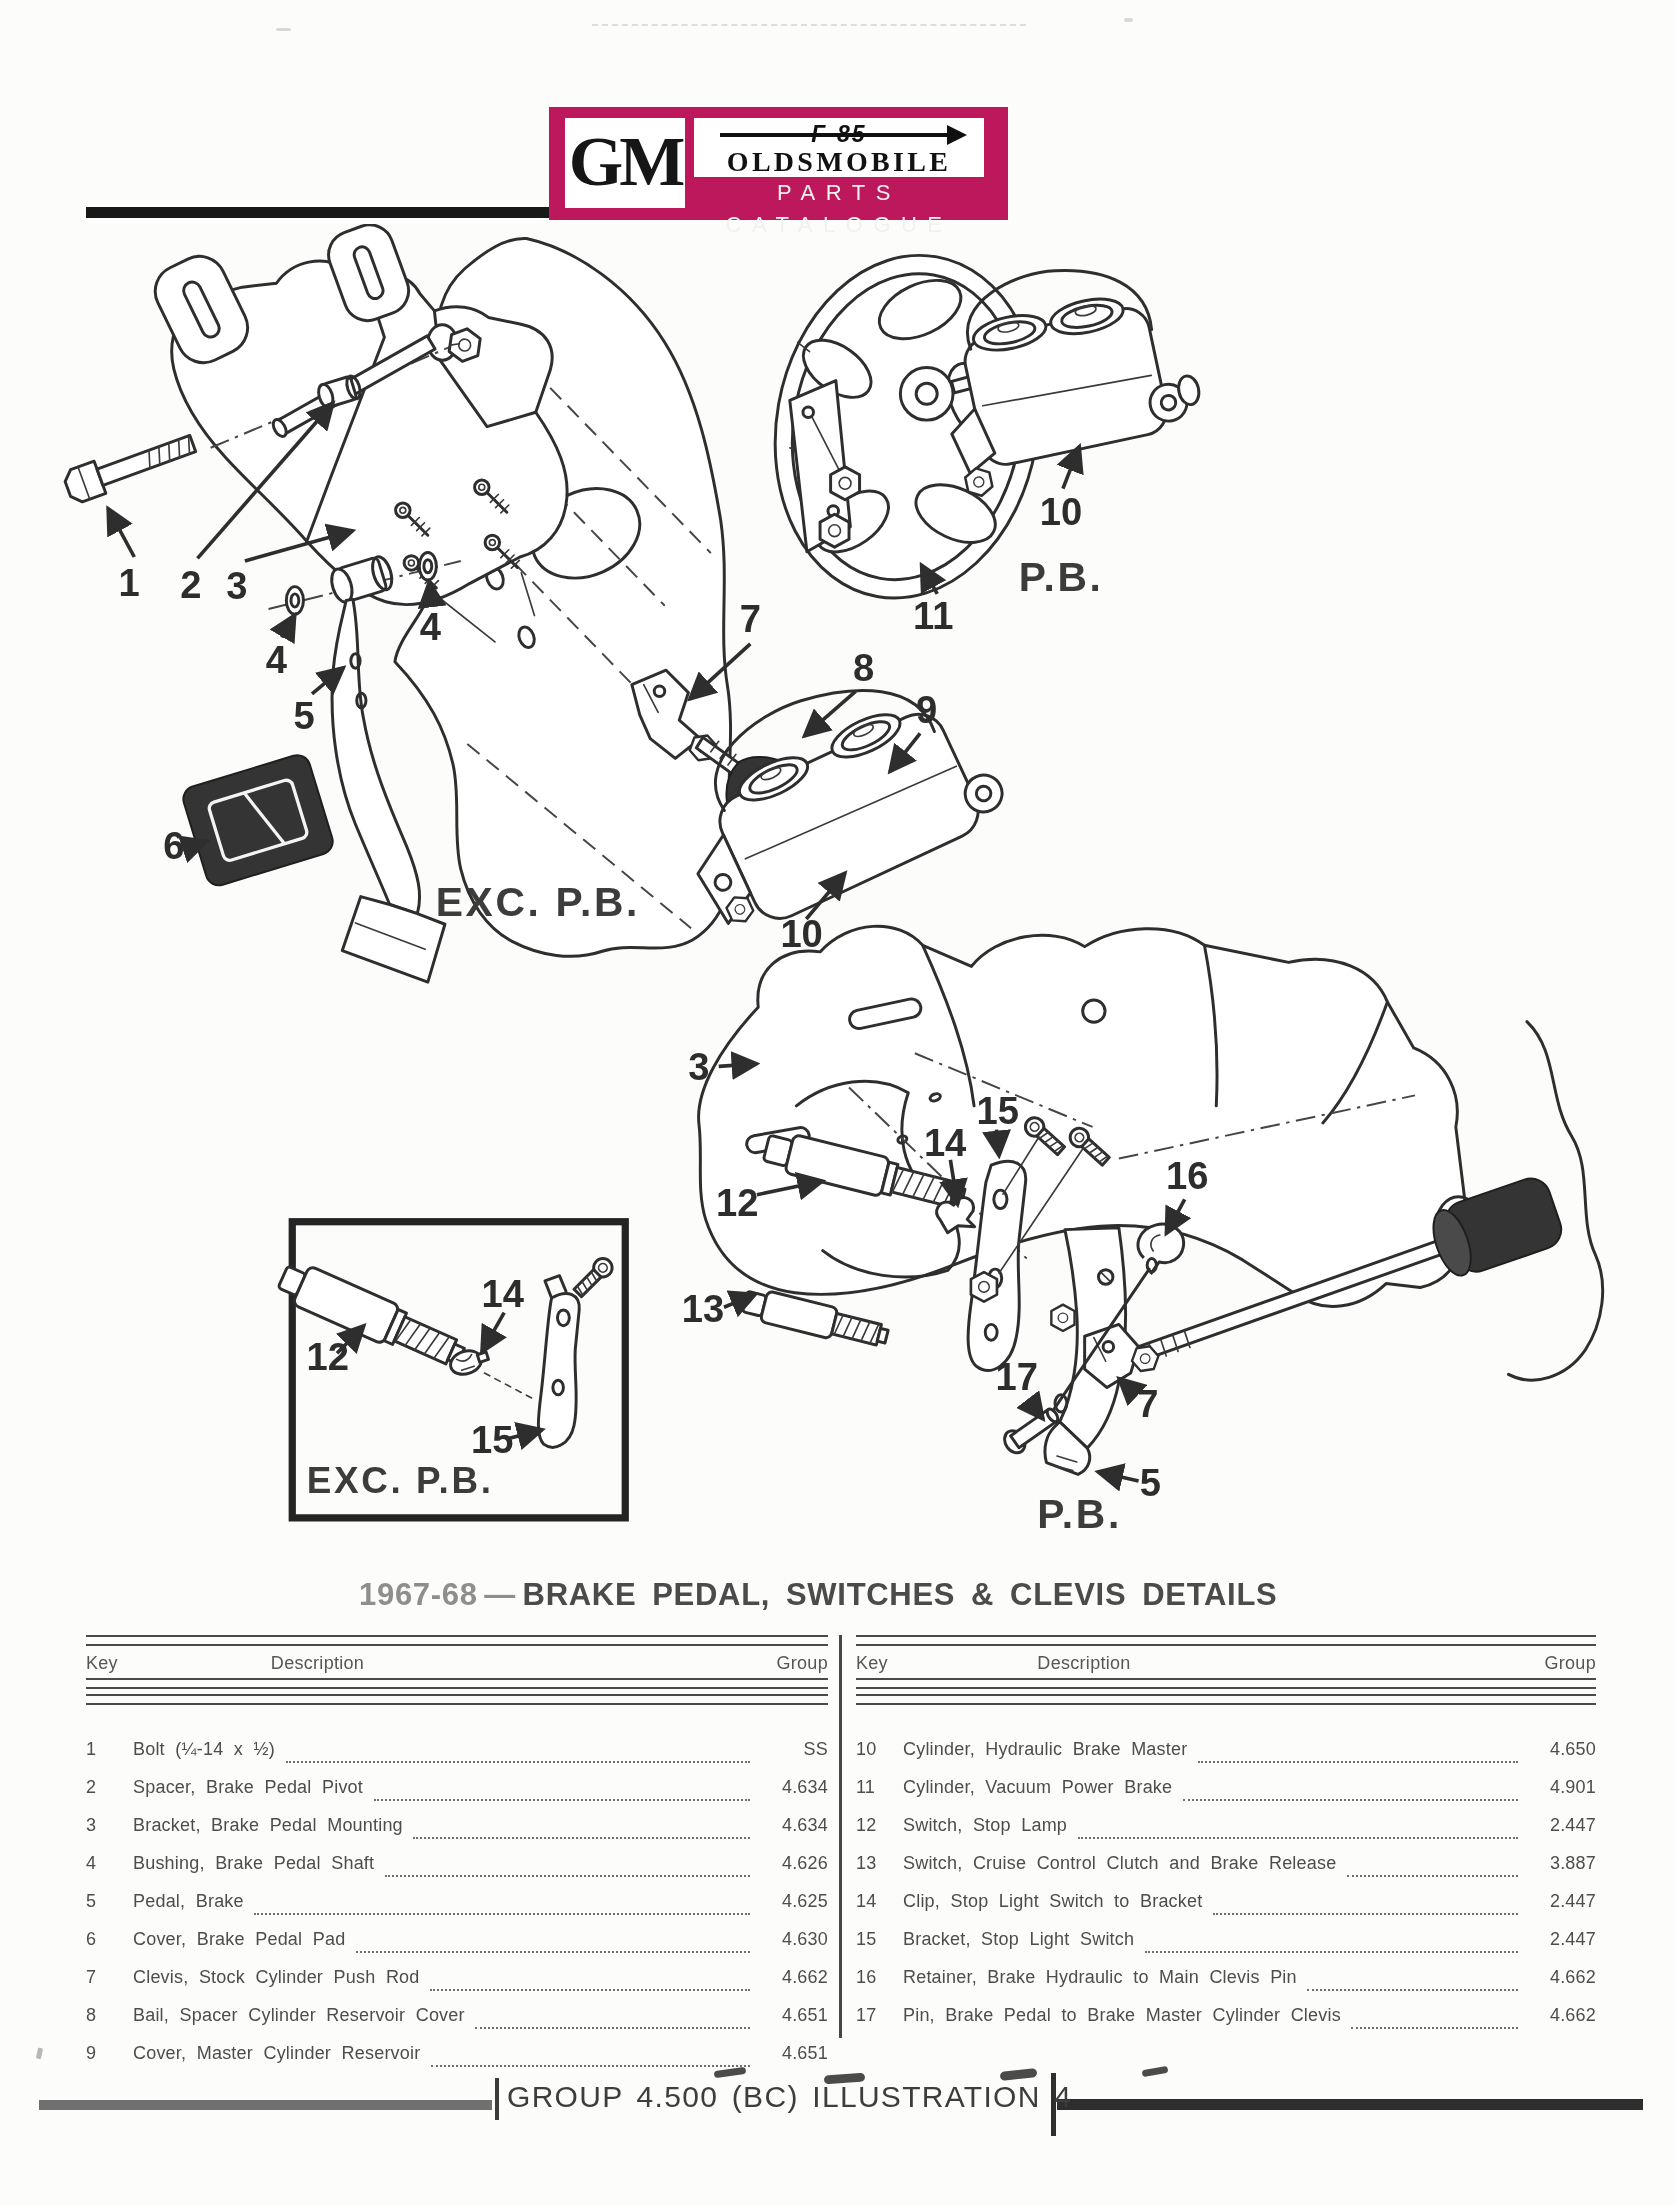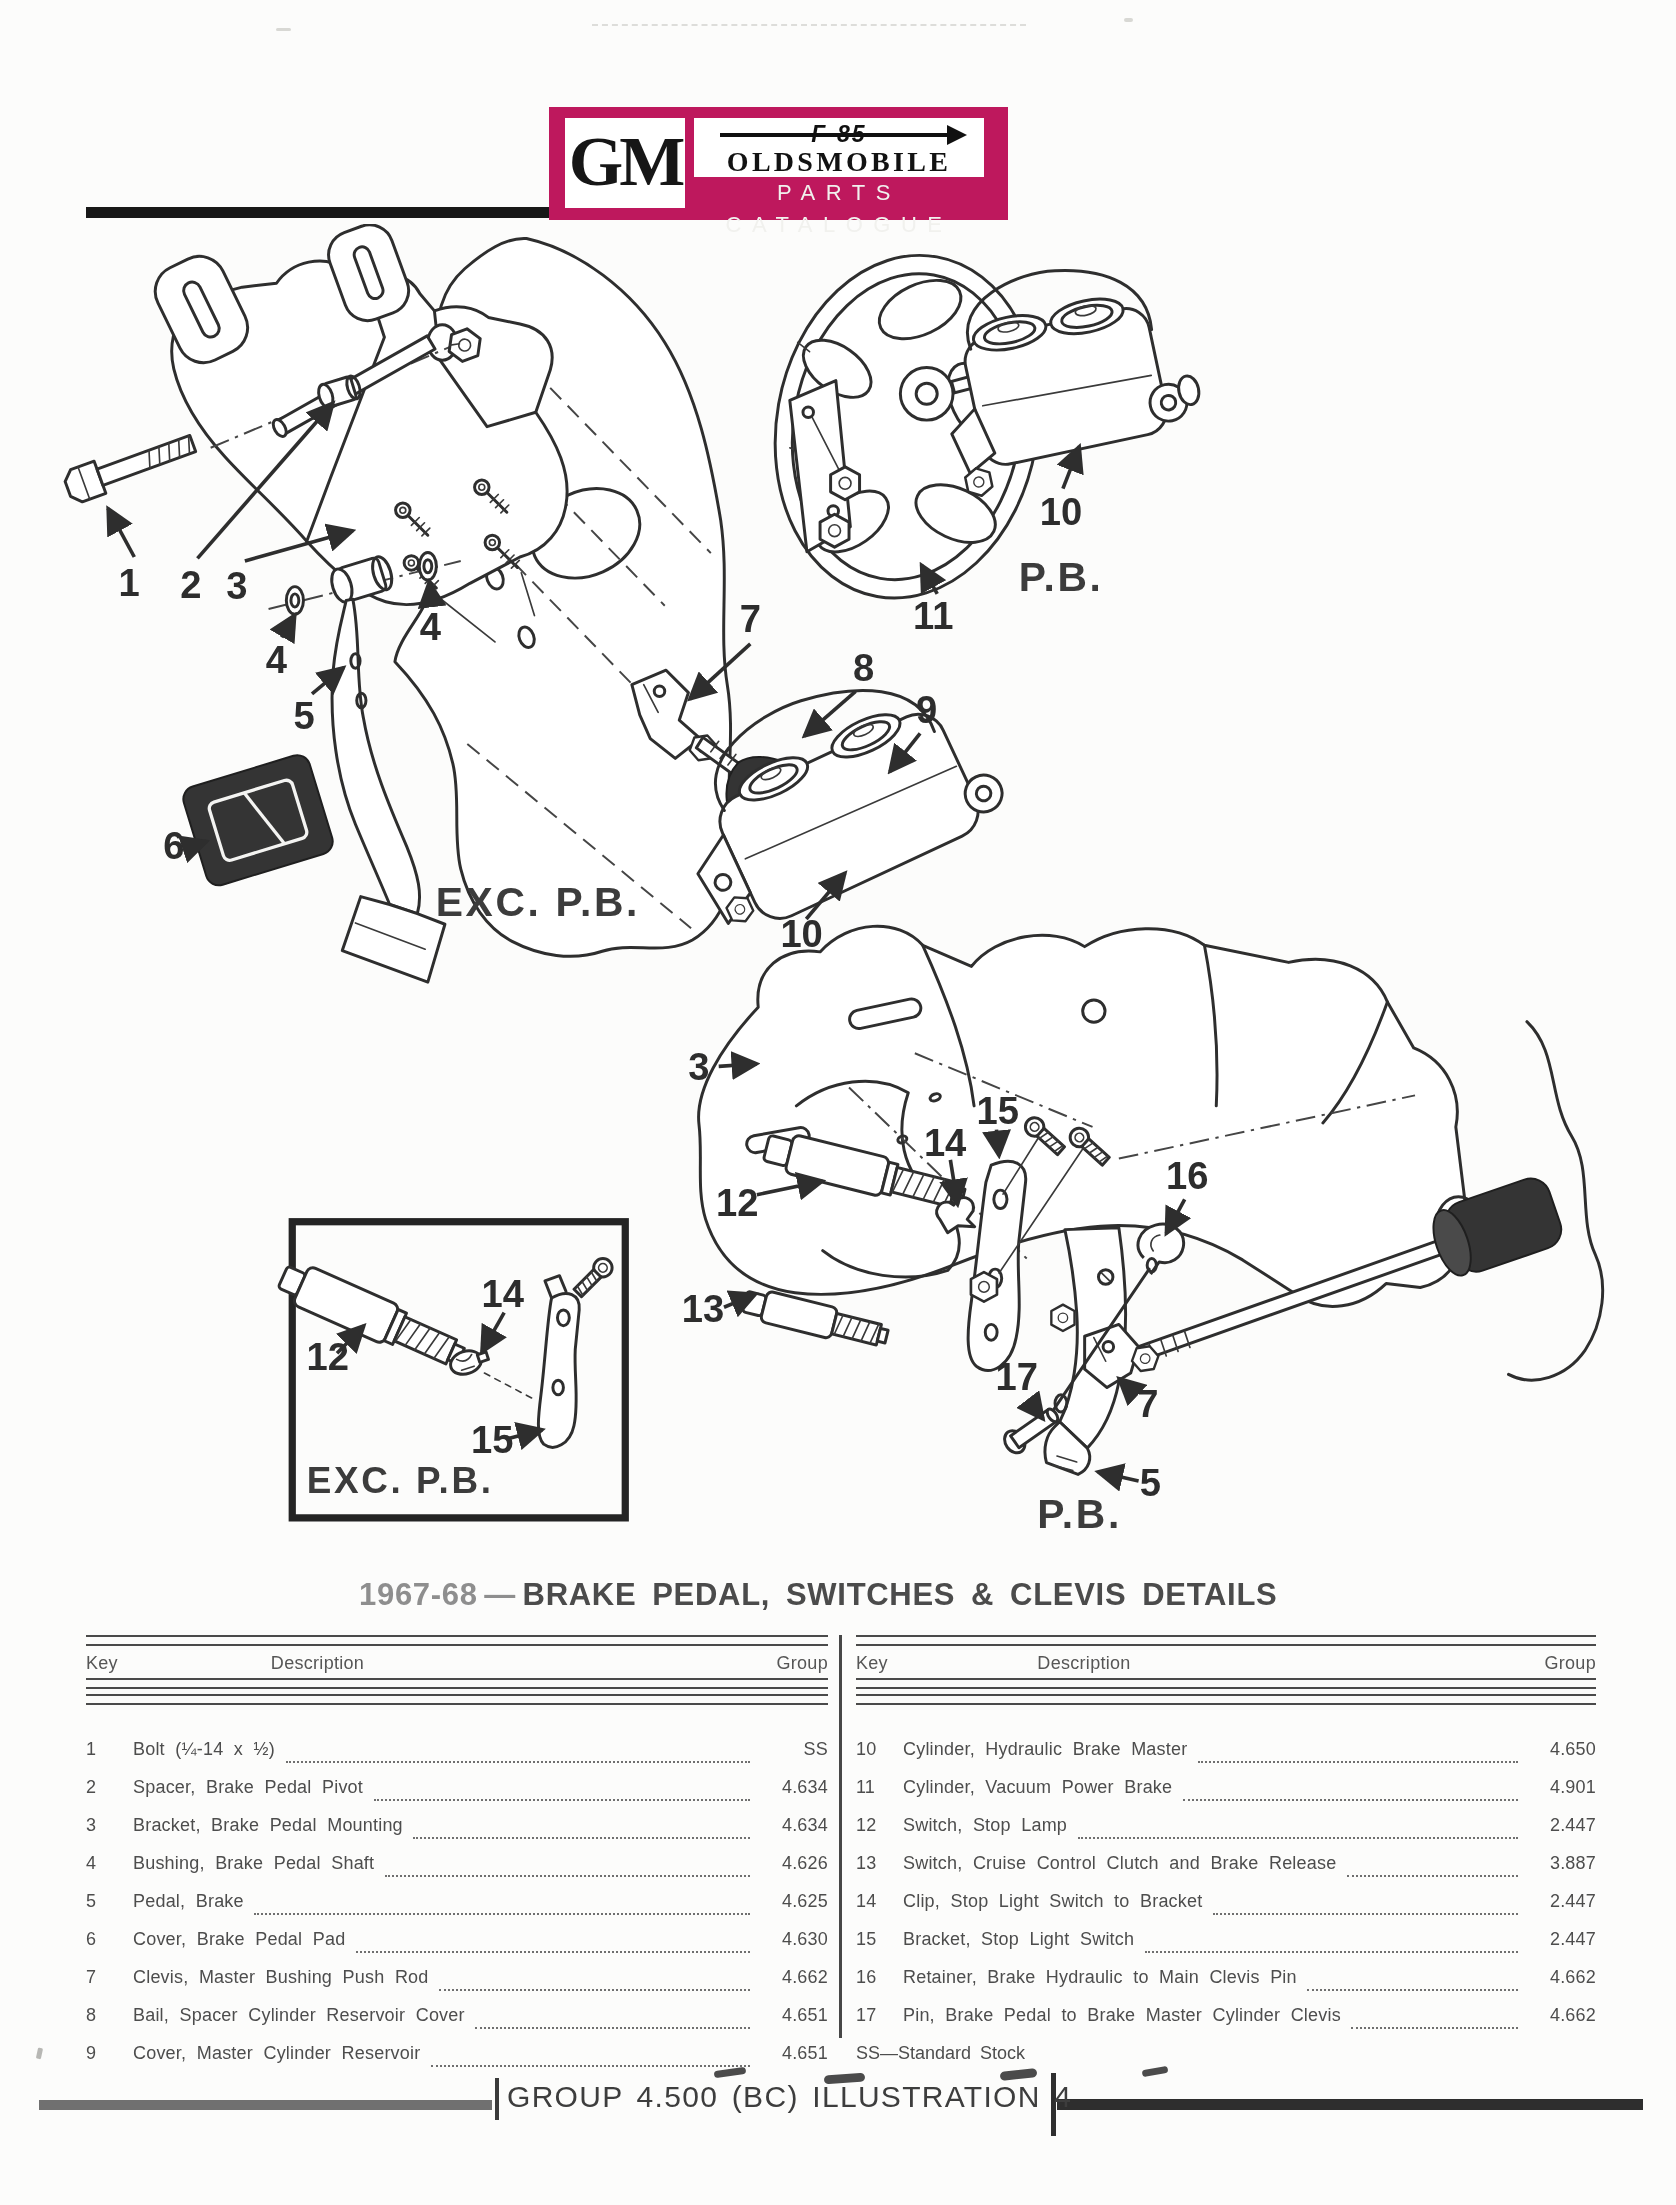--- a/index.html
+++ b/index.html
@@ -523,21 +523,21 @@
         <span class="g">4.625</span>
       </div>
     <div class="row">
         <span class="k">6</span>
         <span class="d">Cover, Brake Pedal Pad</span>
         <span class="dots"></span>
         <span class="g">4.630</span>
       </div>
     <div class="row">
         <span class="k">7</span>
-        <span class="d">Clevis, Master Bushing Push Rod</span>
+        <span class="d">Clevis, Stock Cylinder Push Rod</span>
         <span class="dots"></span>
         <span class="g">4.662</span>
       </div>
     <div class="row">
         <span class="k">8</span>
         <span class="d">Bail, Spacer Cylinder Reservoir Cover</span>
         <span class="dots"></span>
         <span class="g">4.651</span>
       </div>
     <div class="row">
@@ -601,23 +601,20 @@
         <span class="d">Retainer, Brake Hydraulic to Main Clevis Pin</span>
         <span class="dots"></span>
         <span class="g">4.662</span>
       </div>
     <div class="row">
         <span class="k">17</span>
         <span class="d">Pin, Brake Pedal to Brake Master Cylinder Clevis</span>
         <span class="dots"></span>
         <span class="g">4.662</span>
       </div>
-    <div class="footnote-row">
-        <span>SS—Standard Stock</span>
-      </div>
   </div>
 </div>
 
 <div class="abs smudge" style="left:714px;top:2069px;width:32px;height:7.2px;transform:rotate(-8deg);"></div>
 <div class="abs smudge" style="left:824px;top:2074px;width:41px;height:8.6px;transform:rotate(-4deg);"></div>
 <div class="abs smudge" style="left:1000px;top:2070px;width:37px;height:8.6px;transform:rotate(-6deg);"></div>
 <div class="abs smudge" style="left:1142px;top:2068px;width:26px;height:6.6px;transform:rotate(-10deg);"></div>
 <div class="abs fbar-left"></div>
 <div class="abs fbar-right"></div>
 <div class="abs fpipe-l"></div>

